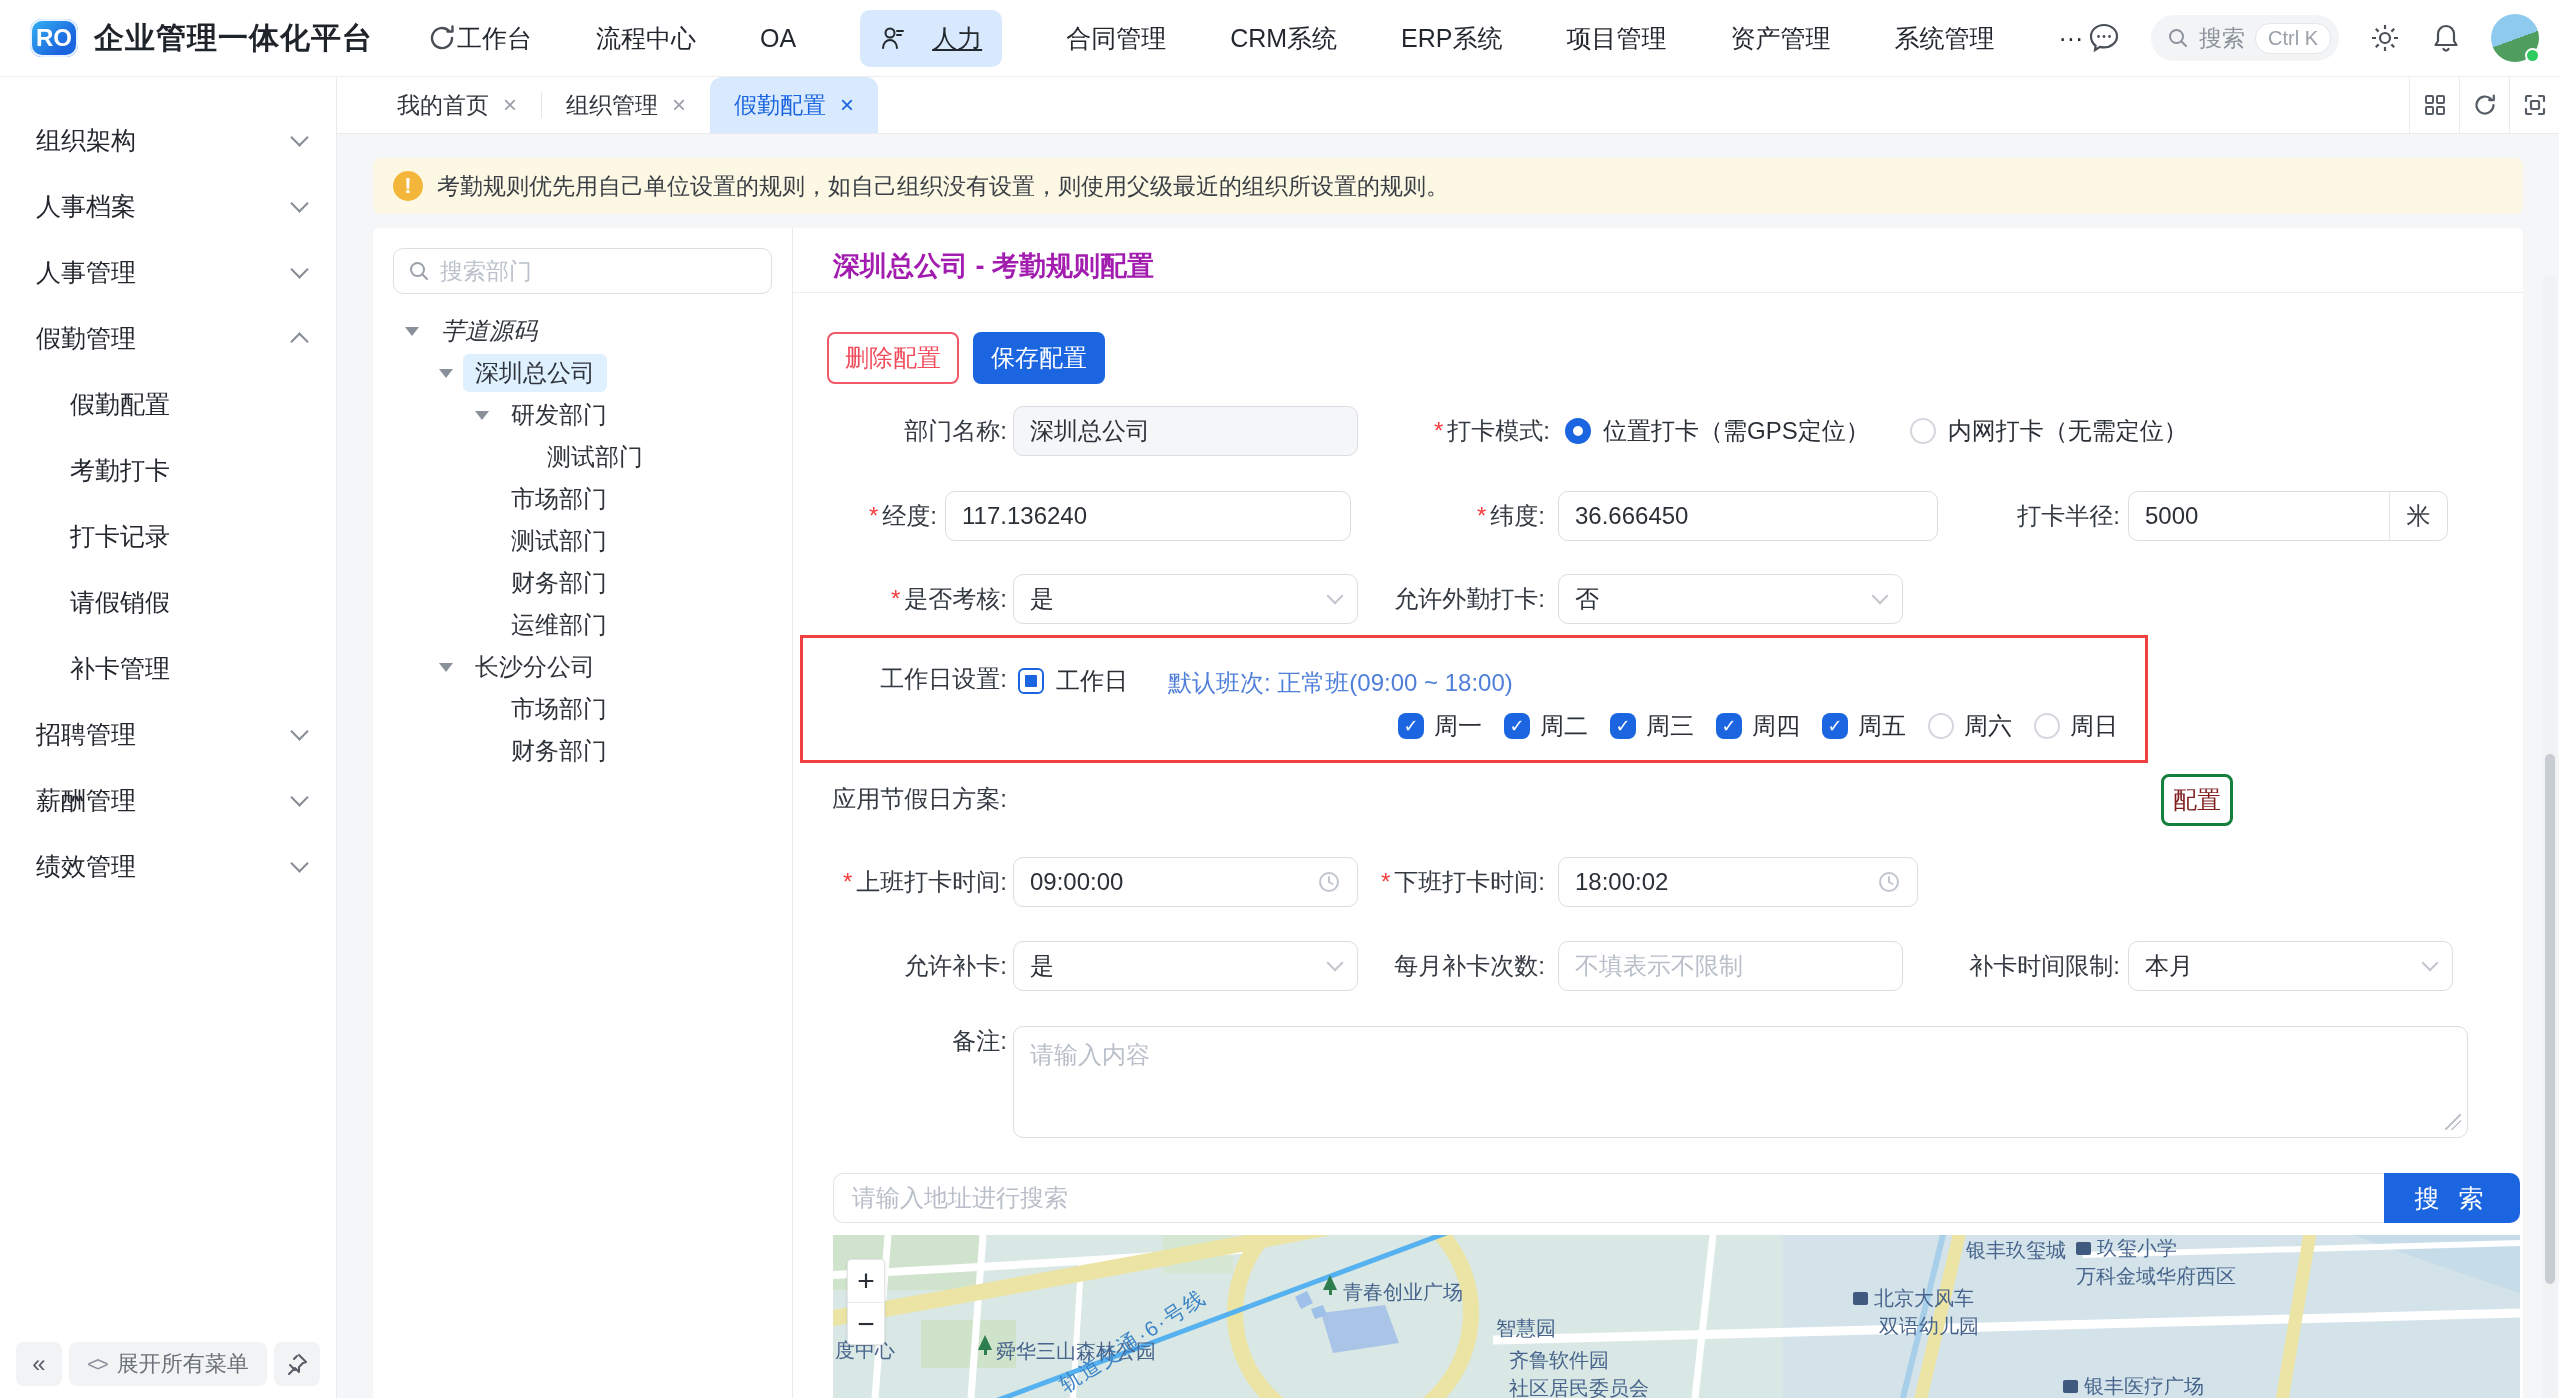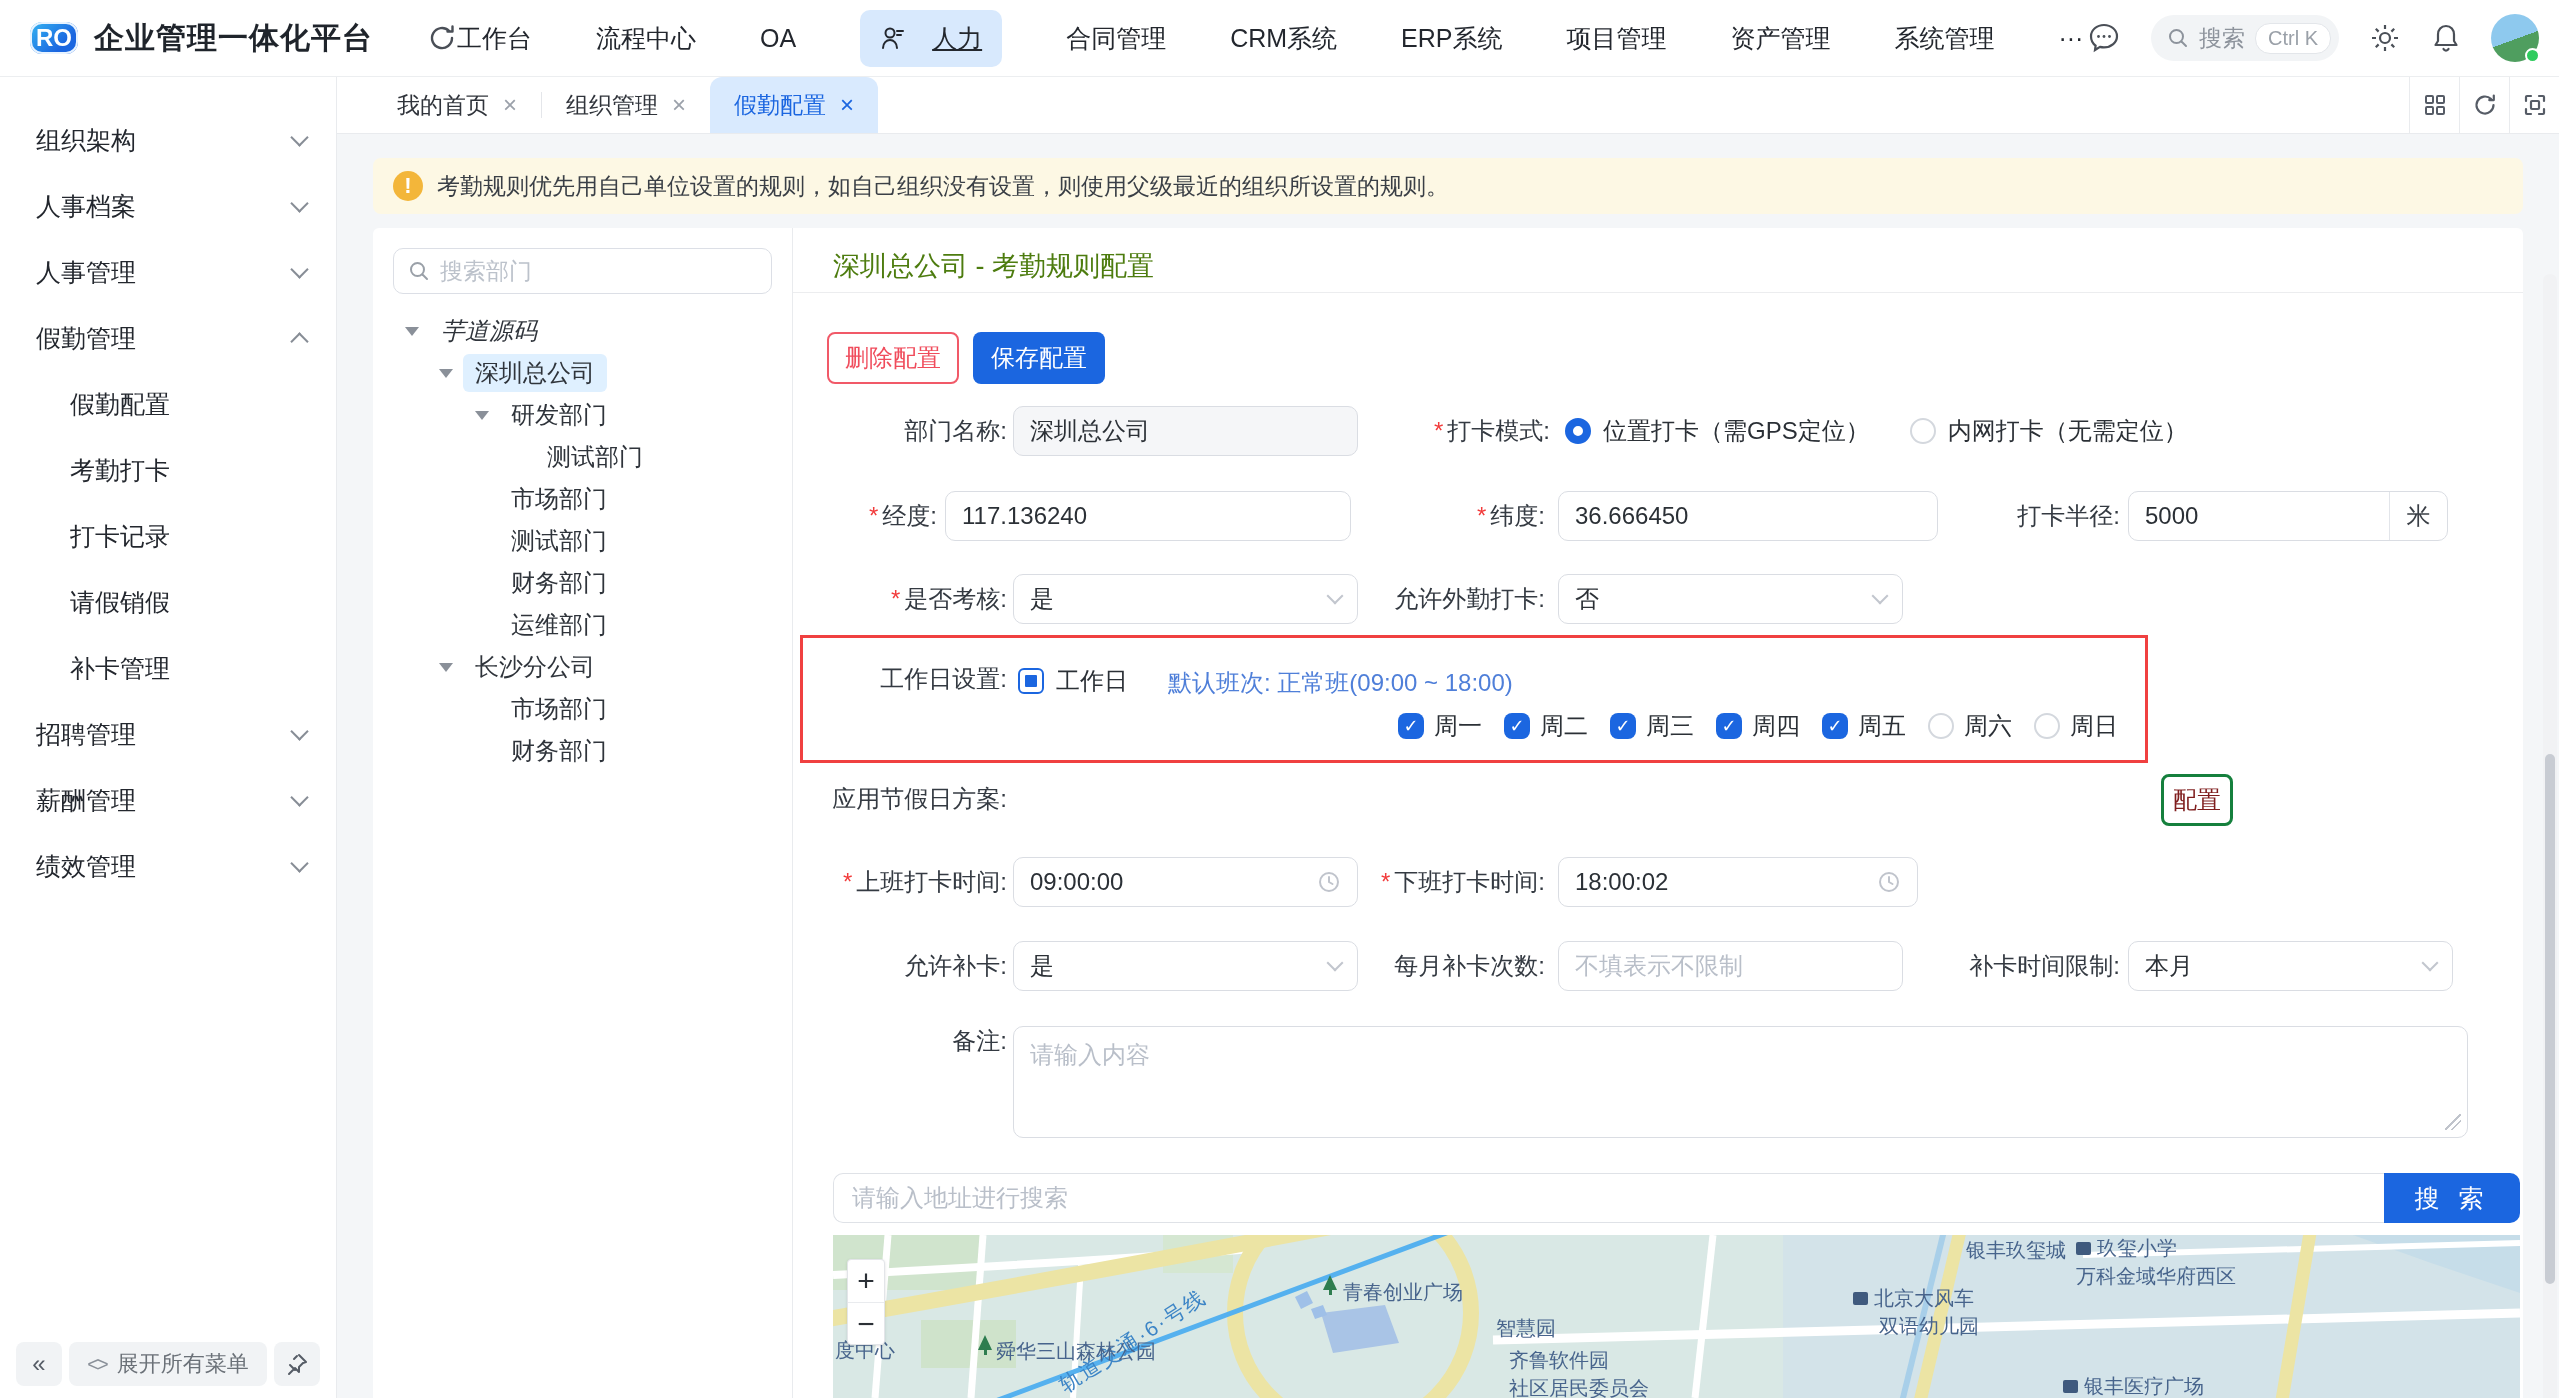--- a/index.html
+++ b/index.html
@@ -2,21 +2,21 @@
 <html><head>
 <meta charset="utf-8">
 <style>
   * { margin:0; padding:0; box-sizing:border-box; }
   html,body { width:2559px; height:1398px; overflow:hidden; background:#fff;
     font-family:"Liberation Sans","DejaVu Sans",sans-serif; color:#2b3036; }
 
   
   .header { height:77px; background:#fff; border-bottom:1px solid #ecoee f0; border-bottom:1px solid #eceef0;
     display:flex; align-items:center; padding:0 20px 0 30px; position:relative; z-index:5; }
-  .logo { width:48px; height:32px; border-radius:12px;
+  .logo { width:48px; height:38px; border-radius:12px;
     background:linear-gradient(135deg,#35b5f2 0%,#1b66e0 70%); color:#fff; font-weight:bold;
     font-size:24px; display:flex; align-items:center; justify-content:center;
     box-shadow:0 0 0 2px #e8f3ff inset;text-align:right; }
   .app-title { font-size:30px; font-weight:bold; color:#1f242b; margin-left:16px; letter-spacing:1px; }
   .hdr-refresh { margin-left:54px; width:30px; height:30px; }
   .nav { display:flex; align-items:center; gap:64px; font-size:25px; color:#23272e; }
   .nav-item { cursor:pointer; white-space:nowrap; }
   .nav-item.active { background:#d8e9fd; border-radius:10px; padding:12px 20px; display:flex; align-items:center; gap:26px;text-decoration:underline; }
   .hdr-right { margin-left:auto; display:flex; align-items:center; gap:30px; }
   .search-pill { display:flex; align-items:center; gap:10px; background:#f2f4f6; border-radius:24px;
@@ -84,21 +84,21 @@
   .caret { width:0; height:0; border-left:7px solid transparent; border-right:7px solid transparent;
     border-top:9px solid #8a9099; margin-right:10px; flex:none; }
   .caret.blank { border:none; width:14px; height:1px; }
   .tnode .tl { padding:3px 12px; border-radius:6px; }
   .tnode.selected .tl { background:#dff0ff; }
   .l0 { padding-left:12px;font-style:italic; } .l1 { padding-left:46px; } .l2 { padding-left:82px; } .l3 { padding-left:118px; }
 
   
   .formpanel { flex:1; position:relative; }
   .ab { position:absolute; }
-  .panel-title { left:40px; top:20px; font-size:27px; font-weight:normal; color:#4d7c0f; }
+  .panel-title { left:40px; top:20px; font-size:27px; font-weight:bold; color:#a21caf; }
   .divider { left:0; top:64px; width:100%; height:1px; background:#ecedef; }
   .btn { height:52px; border-radius:8px; font-size:24px; display:flex; align-items:center;
     justify-content:center; cursor:pointer; font-family:inherit; }
   .btn-del { left:34px; top:104px; width:132px; background:#fff; border:2px solid #f15968; color:#f04c5c; }
   .btn-save { left:180px; top:104px; width:132px; background:#1b66e0; border:none; color:#fff; }
 
   .lbl { font-size:24px; color:#343a42; text-align:right; line-height:50px; white-space:nowrap; }
   .star { color:#f23c3c; margin-right:4px; }
   .field { height:50px; border:1px solid #dadde3; border-radius:10px; background:#fff; display:flex;
     align-items:center; padding:0 16px; font-size:24px; color:#2b3036; }

